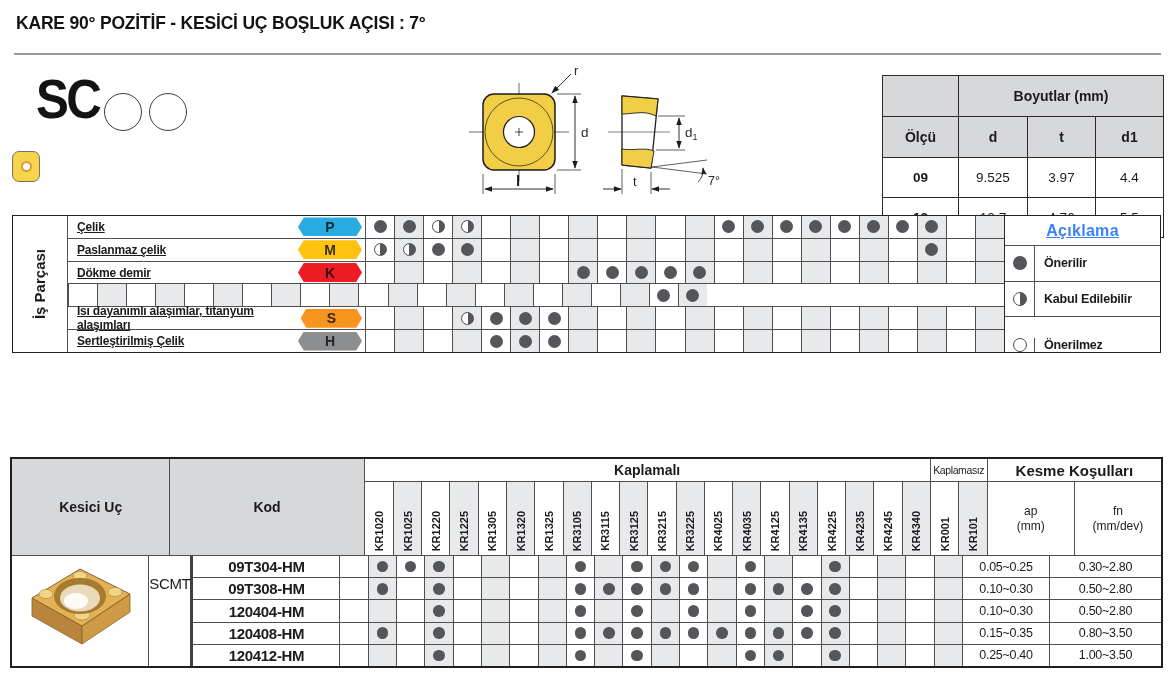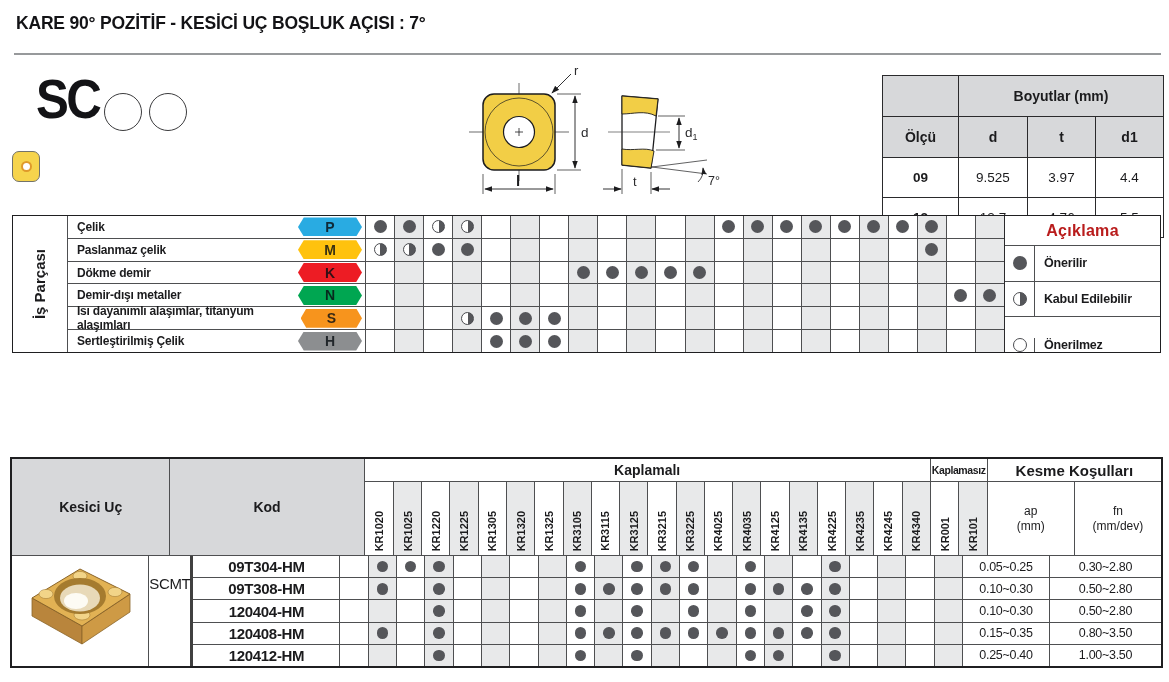--- a/index.html
+++ b/index.html
@@ -27,45 +27,45 @@
 
   
   #matrix { left:12px; top:215px; width:1149px; height:138px; border:1.6px solid #1f1f21; display:flex; background:#fff; }
   #mx-side { width:55px; border-right:1px solid #4e4f51; display:flex; align-items:center; justify-content:center; }
   .rot { writing-mode:vertical-rl; transform:rotate(180deg); white-space:nowrap; }
   #mx-side .rot { font-weight:bold; font-size:15px; }
   #mx-rows { flex:1; display:flex; flex-direction:column; }
   .mx-row { display:flex; height:22.5px; flex:1; border-bottom:1px solid #4e4f51; }
   .mx-row:last-child { border-bottom:none; }
   .mx-name { width:297px; display:flex; align-items:center; justify-content:space-between; padding:0 3px 0 9px; }
-  .mx-matname { font-weight:bold; font-size:12px; letter-spacing:-0.2px; }
+  .mx-matname { font-weight:bold; font-size:12px; letter-spacing:-0.2px;text-decoration:underline; }
   .mx-badge { width:64px; height:19px; clip-path:polygon(9% 0,91% 0,100% 50%,91% 100%,9% 100%,0 50%); display:flex; align-items:center; justify-content:center; font-weight:bold; font-size:14px; color:rgba(10,15,20,.82); }
   .mx-cell { width:29.05px; border-left:1px solid #4e4f51; display:flex; align-items:center; justify-content:center; }
   .shade { background:#e8e9ea; }
   .dot { width:13px; height:13px; border-radius:50%; background:#55565a; display:inline-block; }
   .dot.half { border:1.6px solid #4b4c50; background:linear-gradient(90deg,#fff 0 50%,#55565a 50% 100%); }
   .dot.empty { border:1.6px solid #4b4c50; background:#fff; }
   #legend { width:156px; border-left:1.4px solid #2a2a2c; display:flex; flex-direction:column; }
-  #legend-header { height:30px; border-bottom:1px solid #4e4f51; display:flex; align-items:center; justify-content:center; font-size:16px; font-weight:bold; letter-spacing:.3px; color:#b91c1c; }
+  #legend-header { height:30px; border-bottom:1px solid #4e4f51; display:flex; align-items:center; justify-content:center; font-size:16px; font-weight:bold; letter-spacing:.3px; color:#3b82f6;text-decoration:underline; }
   .lg-item { flex:1; display:flex; border-bottom:1px solid #4e4f51; }
   .lg-item:last-child { border-bottom:none;align-items:flex-end; }
   .lg-sym { width:30px; border-right:1px solid #4e4f51; display:flex; align-items:center; justify-content:center; }
   .lg-sym .dot { width:14px; height:14px; }
   .lg-label { flex:1; display:flex; align-items:center; padding-left:9px; font-weight:bold; font-size:12.5px; letter-spacing:-0.2px; }
 
   
   #products { left:10px; top:457px; width:1153px; height:211px; border:2px solid #1f1f21; background:#fff; display:flex; flex-direction:column; }
   #pt-header { height:97px; display:flex; border-bottom:1px solid #4e4f51; }
   .pt-hcell { background:#d7d8da; display:flex; align-items:center; justify-content:center; font-weight:bold; font-size:14px; border-right:1px solid #4e4f51; }
   #pt-h-insert { width:159px; }
   #pt-h-code { width:195px; }
   #pt-grades-block { width:622px; display:flex; flex-direction:column; }
   #pt-bands { height:23px; display:flex; border-bottom:1px solid #4e4f51; }
   #band-coated { width:566px; display:flex; align-items:center; justify-content:center; font-weight:bold; font-size:14px; border-right:1px solid #4e4f51; }
-  #band-uncoated { width:56px; display:flex; align-items:center; justify-content:center; font-weight:bold; font-size:10.5px; letter-spacing:-0.4px; }
+  #band-uncoated { width:56px; display:flex; align-items:center; justify-content:center; font-weight:normal; font-size:10.5px; letter-spacing:-0.4px; }
   #pt-collabels { flex:1; display:flex; }
   .pt-collabel { width:28.3px; border-left:1px solid #4e4f51; display:flex; align-items:flex-end; justify-content:center; padding-bottom:4px; }
   .pt-collabel:first-child { border-left:none; }
   .pt-collabel .rot { font-weight:bold; font-size:11px; letter-spacing:0; }
   #pt-cut-block { width:175px; display:flex; flex-direction:column; border-left:1px solid #4e4f51; }
   #band-cutting { height:23px; border-bottom:1px solid #4e4f51; display:flex; align-items:center; justify-content:center; font-weight:bold; font-size:15px; }
   #pt-cond { flex:1; display:flex; }
   .cond-h { flex:1; display:flex; flex-direction:column; align-items:center; justify-content:center; font-size:12px; line-height:15px; }
   .cond-h + .cond-h { border-left:1px solid #4e4f51; }
   #pt-body { flex:1; display:flex; }
@@ -302,24 +302,20 @@
         <div class="mx-cell"></div>
         <div class="mx-cell shade"></div>
         <div class="mx-cell"></div>
         <div class="mx-cell shade"></div>
         <div class="mx-cell"></div>
         <div class="mx-cell shade"></div>
         <div class="mx-cell"></div>
         <div class="mx-cell shade"></div>
       </div>
       <div class="mx-row">
-        <div class="mx-name">
-          <span class="mx-matname">Demir-dışı metaller</span>
-          <span class="mx-badge" style="background: rgb(0, 166, 81);">N</span>
-        </div>
         <div class="mx-cell"></div>
         <div class="mx-cell shade"></div>
         <div class="mx-cell"></div>
         <div class="mx-cell shade"></div>
         <div class="mx-cell"></div>
         <div class="mx-cell shade"></div>
         <div class="mx-cell"></div>
         <div class="mx-cell shade"></div>
         <div class="mx-cell"></div>
         <div class="mx-cell shade"></div>

